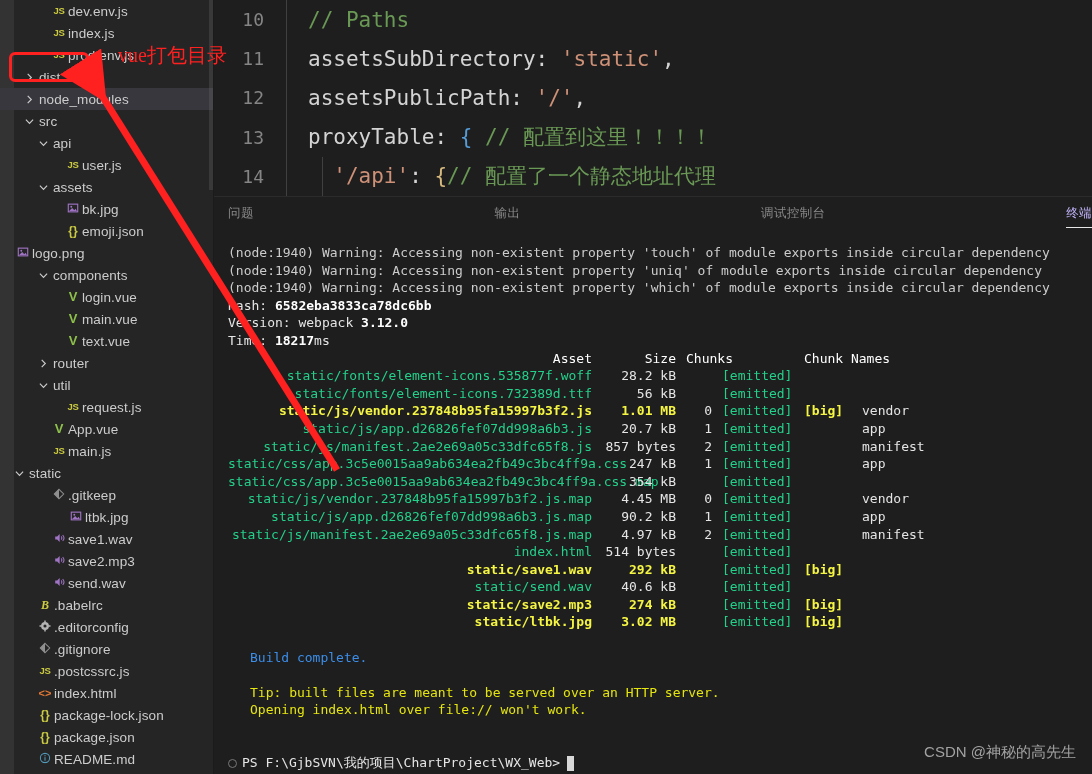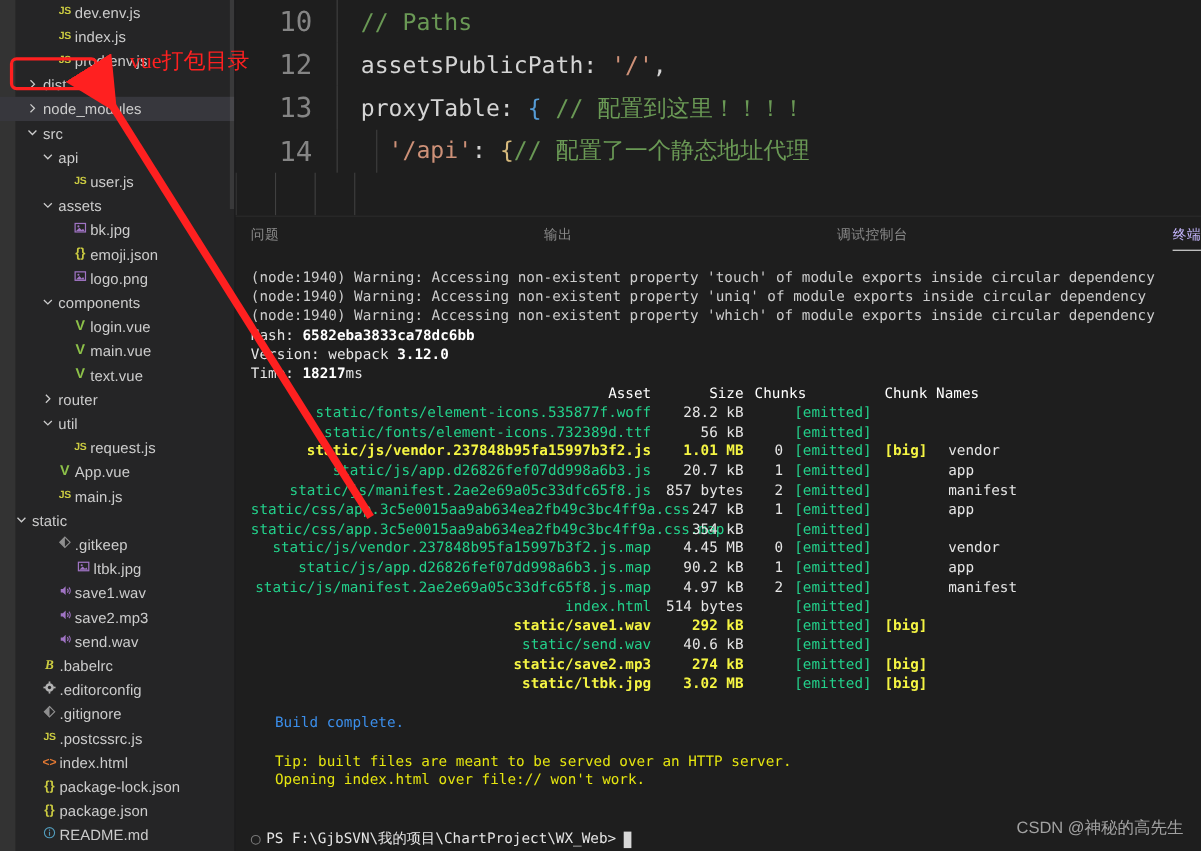--- a/index.html
+++ b/index.html
@@ -92,22 +92,21 @@
     white-space: pre;
     font-family: "DejaVu Sans Mono", "Liberation Mono", monospace;
     font-size: 21px;
   }
   .lnum {
     width: 72px; flex: 0 0 72px;
     text-align: right;
     padding-right: 22px;
     color: #858585;
     font-family: "DejaVu Sans Mono", "Liberation Mono", monospace;
-    font-size: 25px;
-    margin-left: 20px;
+    font-size: 18px;
   }
   .indentguides { position: relative; flex: 1 1 auto; height: 100%; display: flex; align-items: center; }
   .ig {
     position: absolute; top: 0; width: 1px; height: 100%;
     background: #404040;
   }
   .codetext { position: relative; z-index: 2; padding-left: 22px; }
   .tk-comment { color: #6A9955; }
   .tk-prop    { color: #d4d4d4; }
   .tk-str     { color: #ce9178; }
@@ -303,21 +302,21 @@
                 <circle cx="5" cy="5.6" r="1.1" fill="#a074c4"></circle>
                 <path d="M2.5 10.5 L6 7 L8.5 9.5 L10 8 L11.5 10.5 Z" fill="#a074c4"></path>
               </svg></span></span>
           <span class="lbl">bk.jpg</span>
         </div>
         <div class="tree-row" style="padding-left: 50px;">
           <span class="chev"></span>
           <span class="ficon"><span class="json-badge">{}</span></span>
           <span class="lbl">emoji.json</span>
         </div>
-        <div class="tree-row" style="padding-left: 50px;">
+        <div class="tree-row" style="">
           <span class="chev"></span>
           <span class="ficon"><span><svg width="12" height="12" viewBox="0 0 14 14">
                 <rect x="1.5" y="2.5" width="11" height="9" fill="none" stroke="#a074c4" stroke-width="1.3"></rect>
                 <circle cx="5" cy="5.6" r="1.1" fill="#a074c4"></circle>
                 <path d="M2.5 10.5 L6 7 L8.5 9.5 L10 8 L11.5 10.5 Z" fill="#a074c4"></path>
               </svg></span></span>
           <span class="lbl">logo.png</span>
         </div>
         <div class="tree-row" style="padding-left: 36px;">
           <span class="chev"><svg width="9" height="9" viewBox="0 0 10 10">
@@ -476,20 +475,21 @@
           <span class="lbl">README.md</span>
         </div>
       </div>
     <div id="sidebar-scroll"></div>
   </div>
 
   <div id="right">
 
     <div id="editor">
         <div class="code-line"><span class="lnum">10</span><span class="indentguides"><span class="ig" style="left: 0px;"></span><span class="codetext"><span class="tk-comment">// Paths</span></span></span></div>
+        <div class="code-line"><span class="lnum">11</span><span class="indentguides"><span class="ig" style="left: 0px;"></span><span class="codetext"><span class="tk-prop">assetsSubDirectory: </span><span class="tk-str">'static'</span><span class="tk-punct">,</span></span></span></div>
         <div class="code-line"><span class="lnum">12</span><span class="indentguides"><span class="ig" style="left: 0px;"></span><span class="codetext"><span class="tk-prop">assetsPublicPath: </span><span class="tk-str">'/'</span><span class="tk-punct">,</span></span></span></div>
         <div class="code-line"><span class="lnum">13</span><span class="indentguides"><span class="ig" style="left: 0px;"></span><span class="codetext"><span class="tk-prop">proxyTable: </span><span class="tk-brace-b">{</span><span class="tk-comment"> // 配置到这里！！！！</span></span></span></div>
         <div class="code-line"><span class="lnum">14</span><span class="indentguides"><span class="ig" style="left: 0px;"></span><span class="ig" style="left: 36px;"></span><span class="codetext"><span class="tk-str">  '/api'</span><span class="tk-punct">: </span><span class="tk-brace-y">{</span><span class="tk-comment">// 配置了一个静态地址代理</span></span></span></div>
         <div class="code-line active"><span class="indentguides"><span class="ig" style="left: 0px;"></span><span class="ig" style="left: 36px;"></span><span class="ig" style="left: 72px;"></span><span class="ig" style="left: 108px;"></span></span></div>
       </div>
 
     <div id="panel">
       <div id="panel-tabs">
           <div class="ptab">问题</div>
           <div class="ptab">输出</div>

